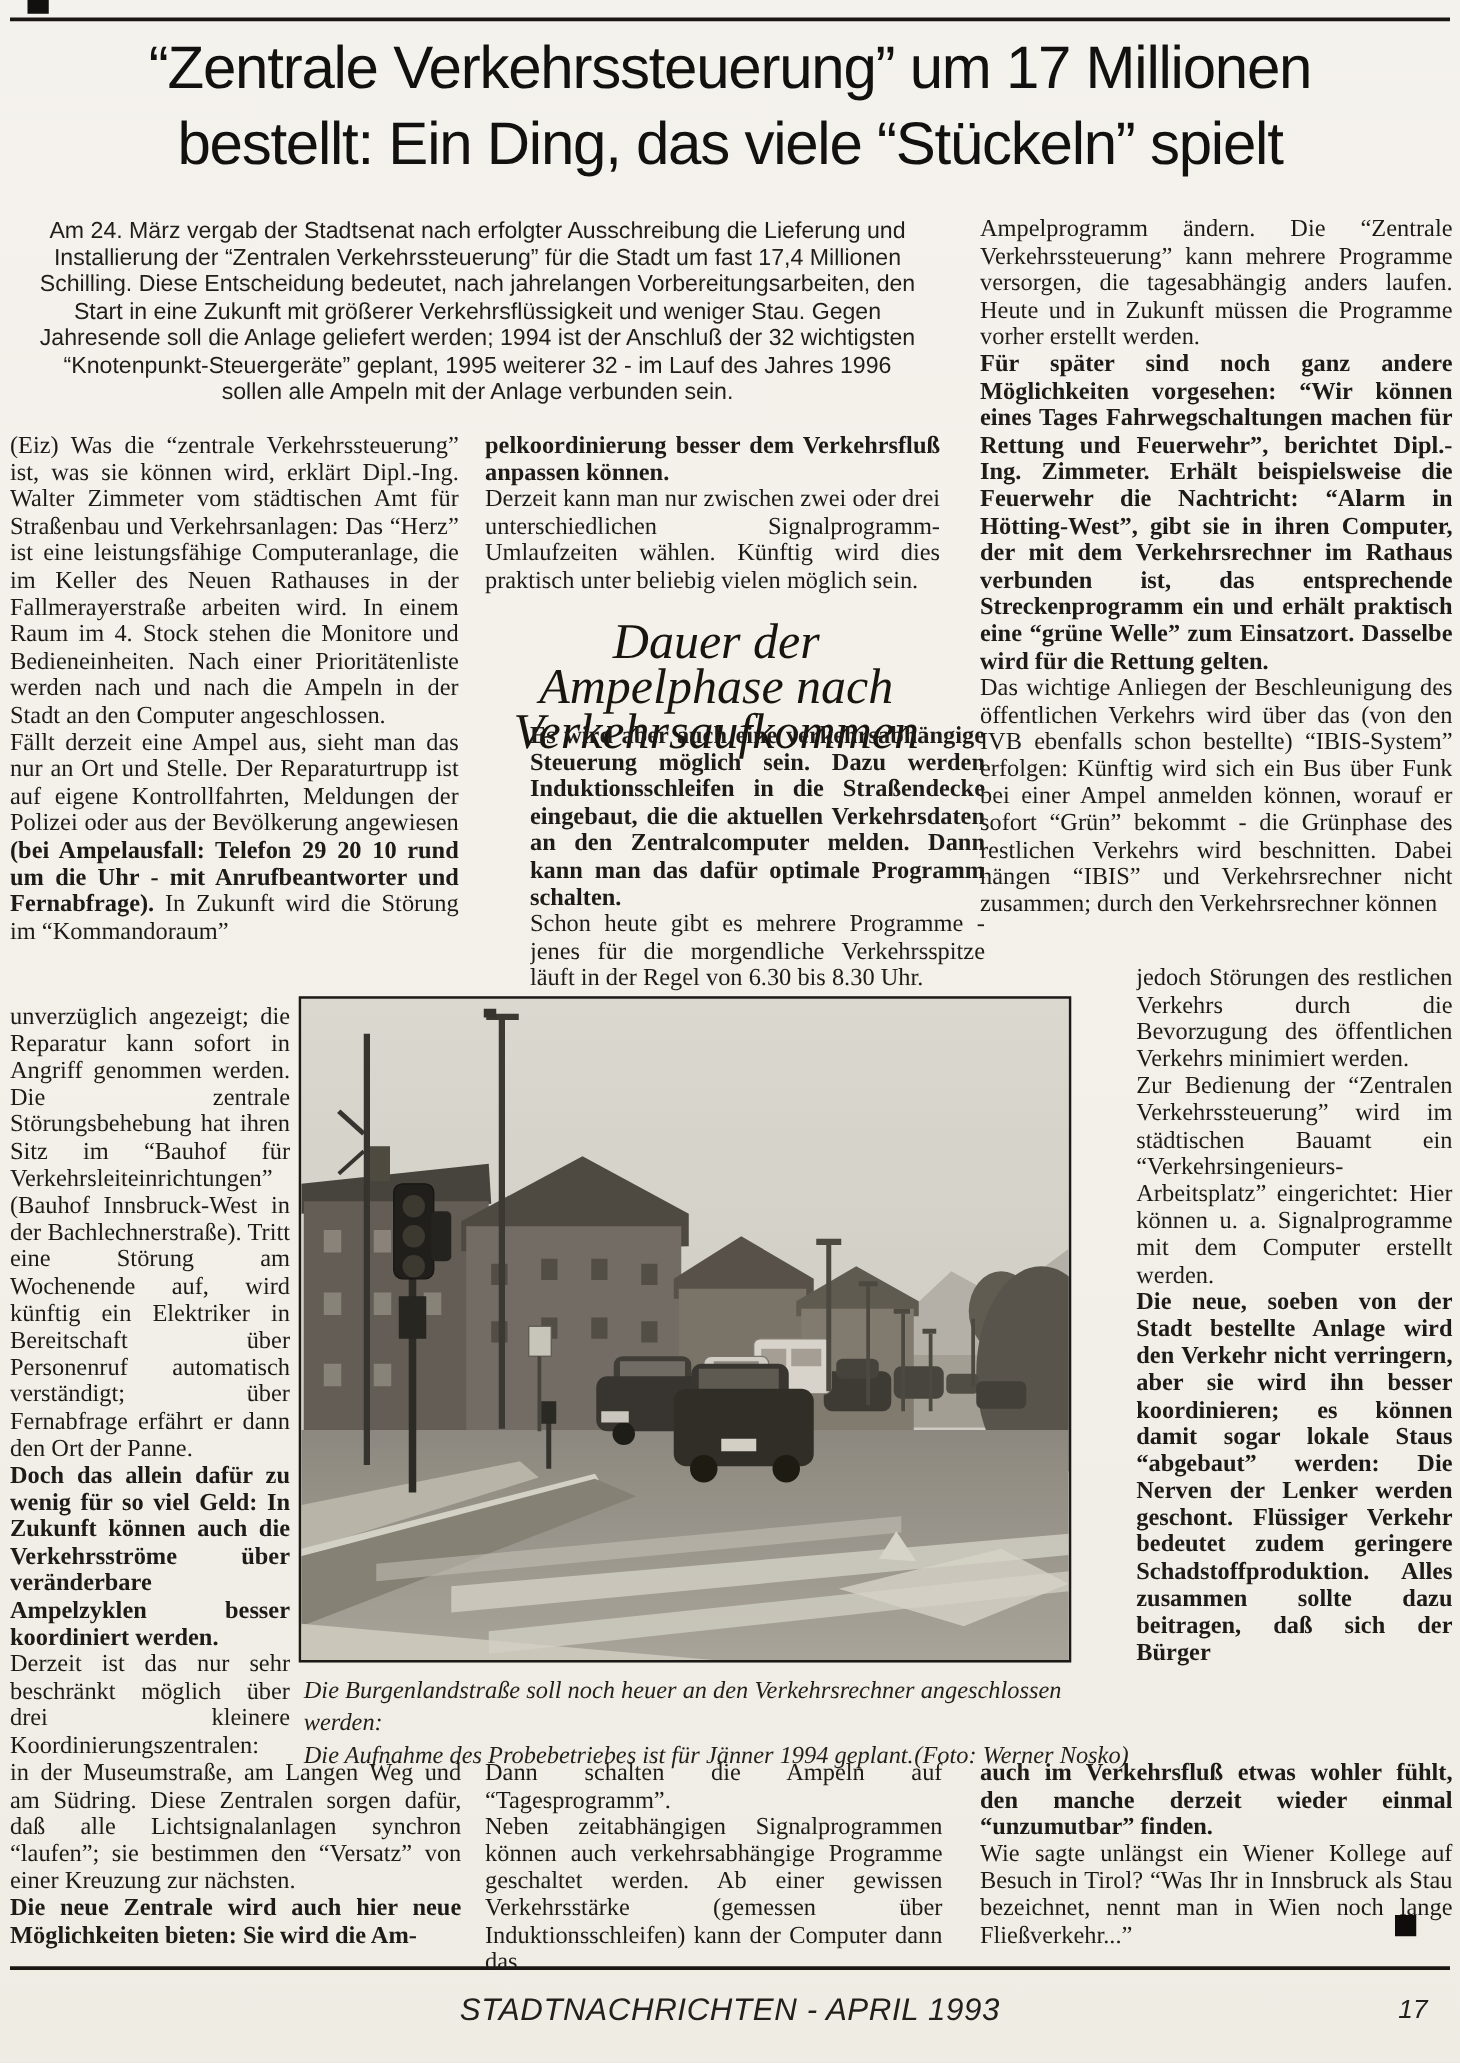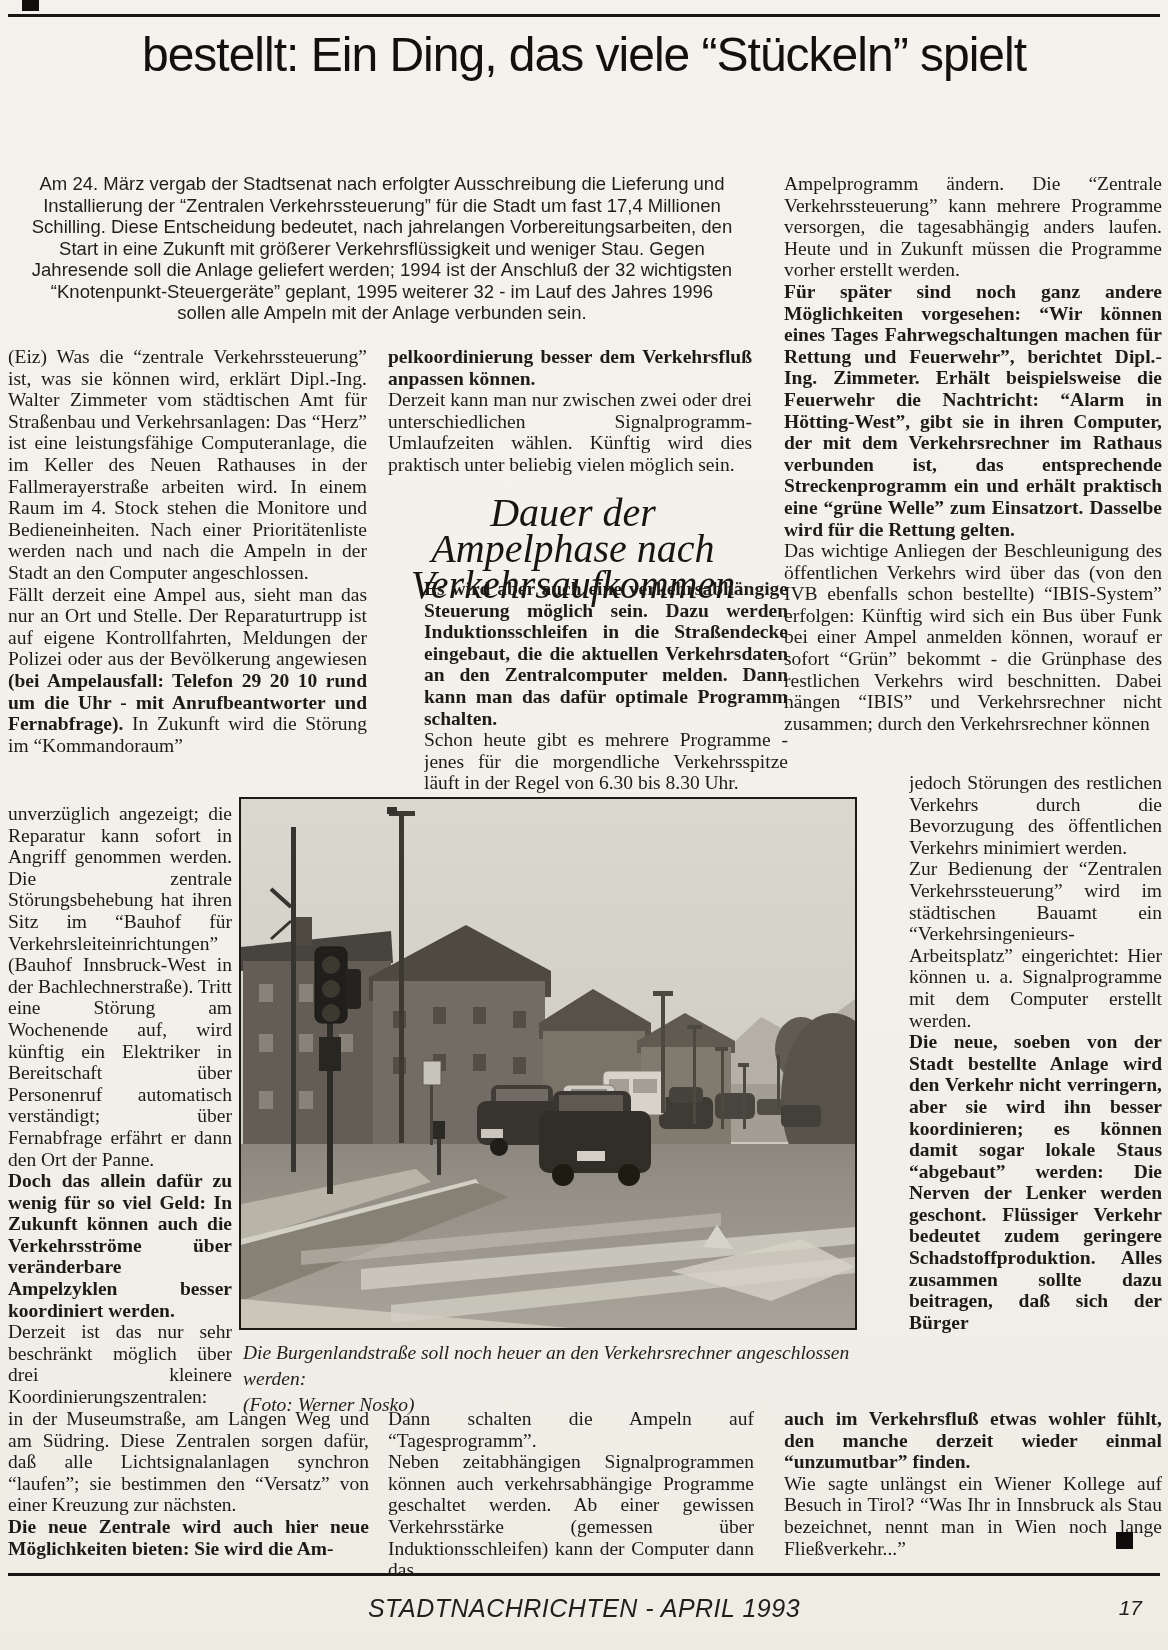--- a/index.html
+++ b/index.html
@@ -44,20 +44,21 @@
 </style>
 </head>
 <body>
 
 <div class="page">
 
   <div class="corner-mark"></div>
   <div class="rule" style="left:8px;top:14px;width:1152px;height:3px;"></div>
 
   <div class="headline">
+    <div>“Zentrale Verkehrssteuerung” um 17 Millionen</div>
     <div>bestellt: Ein Ding, das viele “Stückeln” spielt</div>
   </div>
 
   <div class="lead">Am 24. März vergab der Stadtsenat nach erfolgter Ausschreibung die Lieferung und Installierung der “Zentralen Verkehrssteuerung” für die Stadt um fast 17,4 Millionen Schilling. Diese Entscheidung bedeutet, nach jahrelangen Vorbereitungsarbeiten, den Start in eine Zukunft mit größerer Verkehrsflüssigkeit und weniger Stau. Gegen Jahresende soll die Anlage geliefert werden; 1994 ist der Anschluß der 32 wichtigsten “Knotenpunkt-Steuergeräte” geplant, 1995 weiterer 32 - im Lauf des Jahres 1996 sollen alle Ampeln mit der Anlage verbunden sein.</div>
 
   <div class="tblock clip" style="left:8px;top:346px;width:359px;max-height:456px;"><span>(Eiz) Was die “zentrale Verkehrssteuerung” ist, was sie können wird, erklärt Dipl.-Ing. Walter Zimmeter vom städtischen Amt für Straßenbau und Verkehrsanlagen: Das “Herz” ist eine leistungsfähige Computeranlage, die im Keller des Neuen Rathauses in der Fallmerayerstraße arbeiten wird. In einem Raum im 4. Stock stehen die Monitore und Bedieneinheiten. Nach einer Prioritätenliste werden nach und nach die Ampeln in der Stadt an den Computer angeschlossen.
 Fällt derzeit eine Ampel aus, sieht man das nur an Ort und Stelle. Der Reparaturtrupp ist auf eigene Kontrollfahrten, Meldungen der Polizei oder aus der Bevölkerung angewiesen </span><span class="b">(bei Ampelausfall: Telefon 29 20 10 rund um die Uhr - mit Anrufbeantworter und Fernabfrage).</span><span> In Zukunft wird die Störung im “Kommandoraum”</span></div>
   <div class="tblock clip" style="left:8px;top:803px;width:224px;max-height:604px;"><span>unverzüglich angezeigt; die Reparatur kann sofort in Angriff genommen werden. Die zentrale Störungsbehebung hat ihren Sitz im “Bauhof für Verkehrsleiteinrichtungen” (Bauhof Innsbruck-West in der Bachlechnerstraße). Tritt eine Störung am Wochenende auf, wird künftig ein Elektriker in Bereitschaft über Personenruf automatisch verständigt; über Fernabfrage erfährt er dann den Ort der Panne.
 </span><span class="b">Doch das allein dafür zu wenig für so viel Geld: In Zukunft können auch die Verkehrsströme über veränderbare Ampelzyklen besser koordiniert werden.
 </span><span>Derzeit ist das nur sehr beschränkt möglich über drei kleinere Koordinierungszentralen: Sie stehen</span></div>
@@ -217,20 +218,21 @@
         <rect x="196" y="330" width="4" height="46" fill="#2b2925"></rect>
         <rect x="192" y="322" width="12" height="18" fill="#211f1b"></rect>
       </g>
       <rect x="0" y="0" width="614" height="529" fill="#b9b29f" opacity="0.07"></rect>
     </svg>
   </div>
 
   <div class="caption">
     <div>Die Burgenlandstraße soll noch heuer an den Verkehrsrechner angeschlossen werden:</div>
     <div class="cap-row">
+      <span>Die Aufnahme des Probebetriebes ist für Jänner 1994 geplant.</span>
       <span>(Foto: Werner Nosko)</span>
     </div>
   </div>
 
   <div class="rule" style="left:8px;top:1573px;width:1152px;height:2.5px;"></div>
   <div class="footer-journal">STADTNACHRICHTEN - APRIL 1993</div>
   <div class="footer-page">17</div>
 
 </div>
 

